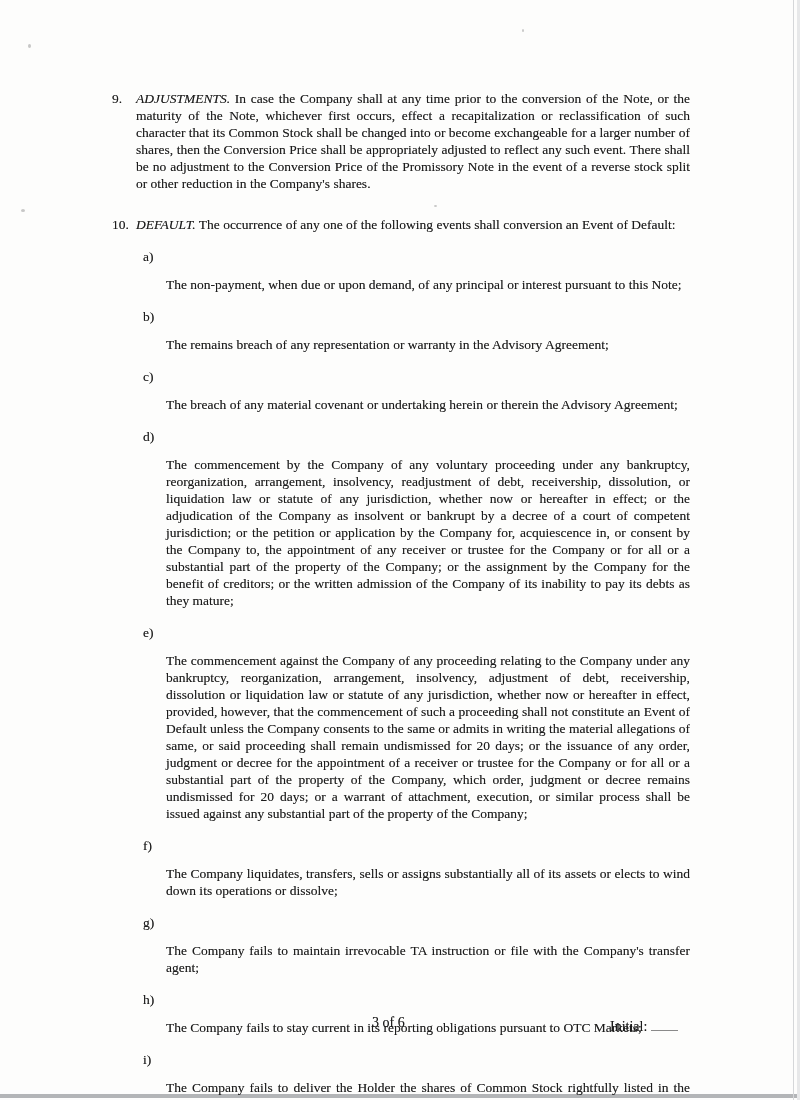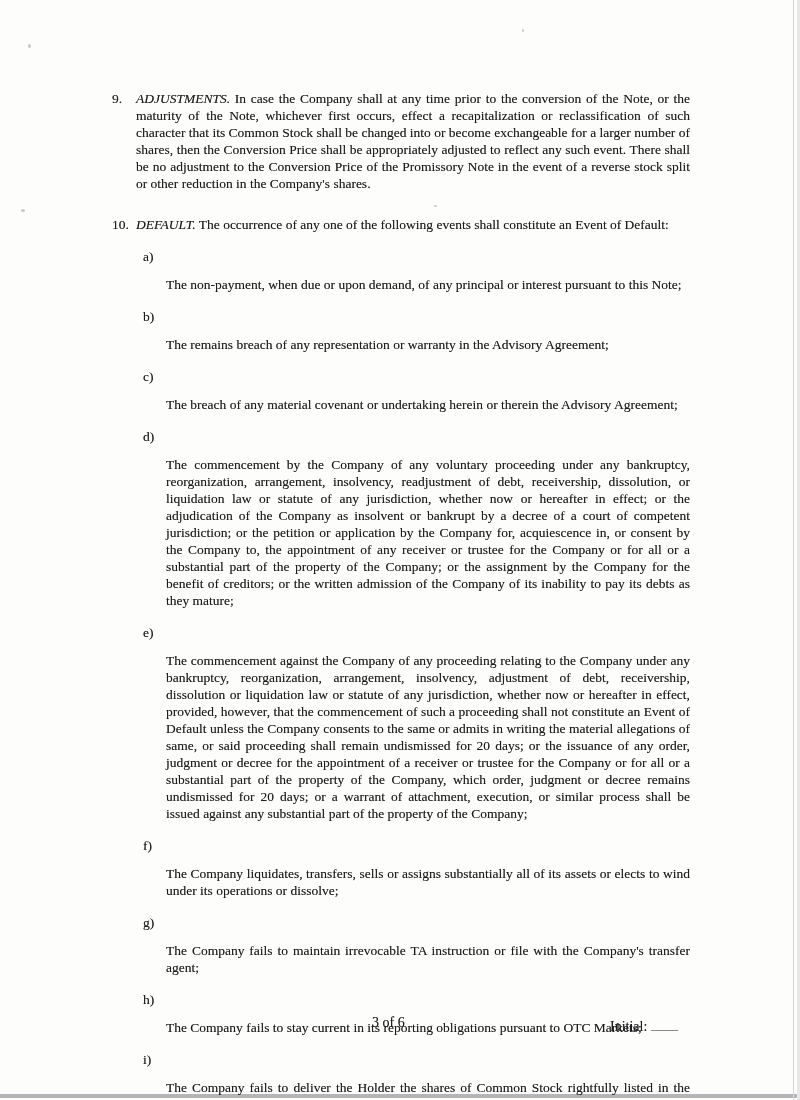--- a/index.html
+++ b/index.html
@@ -87,21 +87,21 @@
     <div class="sec-text">
       <span class="sec-heading">ADJUSTMENTS.</span>
       <span>In case the Company shall at any time prior to the conversion of the Note, or the maturity of the Note, whichever first occurs, effect a recapitalization or reclassification of such character that its Common Stock shall be changed into or become exchangeable for a larger number of shares, then the Conversion Price shall be appropriately adjusted to reflect any such event. There shall be no adjustment to the Conversion Price of the Promissory Note in the event of a reverse stock split or other reduction in the Company's shares.</span>
     </div>
   </div>
 
   <div class="section">
     <div class="sec-num">10.</div>
     <div class="sec-text">
       <span class="sec-heading">DEFAULT.</span>
-      <span>The occurrence of any one of the following events shall constitute an Event of Default:</span>
+      <span>The occurrence of any one of the following events shall conversion an Event of Default:</span>
     </div>
   </div>
 
   <div class="items">
     <div class="item">
       <div class="item-label">a)</div>
       <div class="item-text">The non-payment, when due or upon demand, of any principal or interest pursuant to this Note;</div>
     </div>
     <div class="item">
       <div class="item-label">b)</div>
@@ -114,21 +114,21 @@
     <div class="item">
       <div class="item-label">d)</div>
       <div class="item-text">The commencement by the Company of any voluntary proceeding under any bankruptcy, reorganization, arrangement, insolvency, readjustment of debt, receivership, dissolution, or liquidation law or statute of any jurisdiction, whether now or hereafter in effect; or the adjudication of the Company as insolvent or bankrupt by a decree of a court of competent jurisdiction; or the petition or application by the Company for, acquiescence in, or consent by the Company to, the appointment of any receiver or trustee for the Company or for all or a substantial part of the property of the Company; or the assignment by the Company for the benefit of creditors; or the written admission of the Company of its inability to pay its debts as they mature;</div>
     </div>
     <div class="item">
       <div class="item-label">e)</div>
       <div class="item-text">The commencement against the Company of any proceeding relating to the Company under any bankruptcy, reorganization, arrangement, insolvency, adjustment of debt, receivership, dissolution or liquidation law or statute of any jurisdiction, whether now or hereafter in effect, provided, however, that the commencement of such a proceeding shall not constitute an Event of Default unless the Company consents to the same or admits in writing the material allegations of same, or said proceeding shall remain undismissed for 20 days; or the issuance of any order, judgment or decree for the appointment of a receiver or trustee for the Company or for all or a substantial part of the property of the Company, which order, judgment or decree remains undismissed for 20 days; or a warrant of attachment, execution, or similar process shall be issued against any substantial part of the property of the Company;</div>
     </div>
     <div class="item">
       <div class="item-label">f)</div>
-      <div class="item-text">The Company liquidates, transfers, sells or assigns substantially all of its assets or elects to wind under its operations or dissolve;</div>
+      <div class="item-text">The Company liquidates, transfers, sells or assigns substantially all of its assets or elects to wind down its operations or dissolve;</div>
     </div>
     <div class="item">
       <div class="item-label">g)</div>
       <div class="item-text">The Company fails to maintain irrevocable TA instruction or file with the Company's transfer agent;</div>
     </div>
     <div class="item">
       <div class="item-label">h)</div>
       <div class="item-text">The Company fails to stay current in its reporting obligations pursuant to OTC Markets;</div>
     </div>
     <div class="item">

